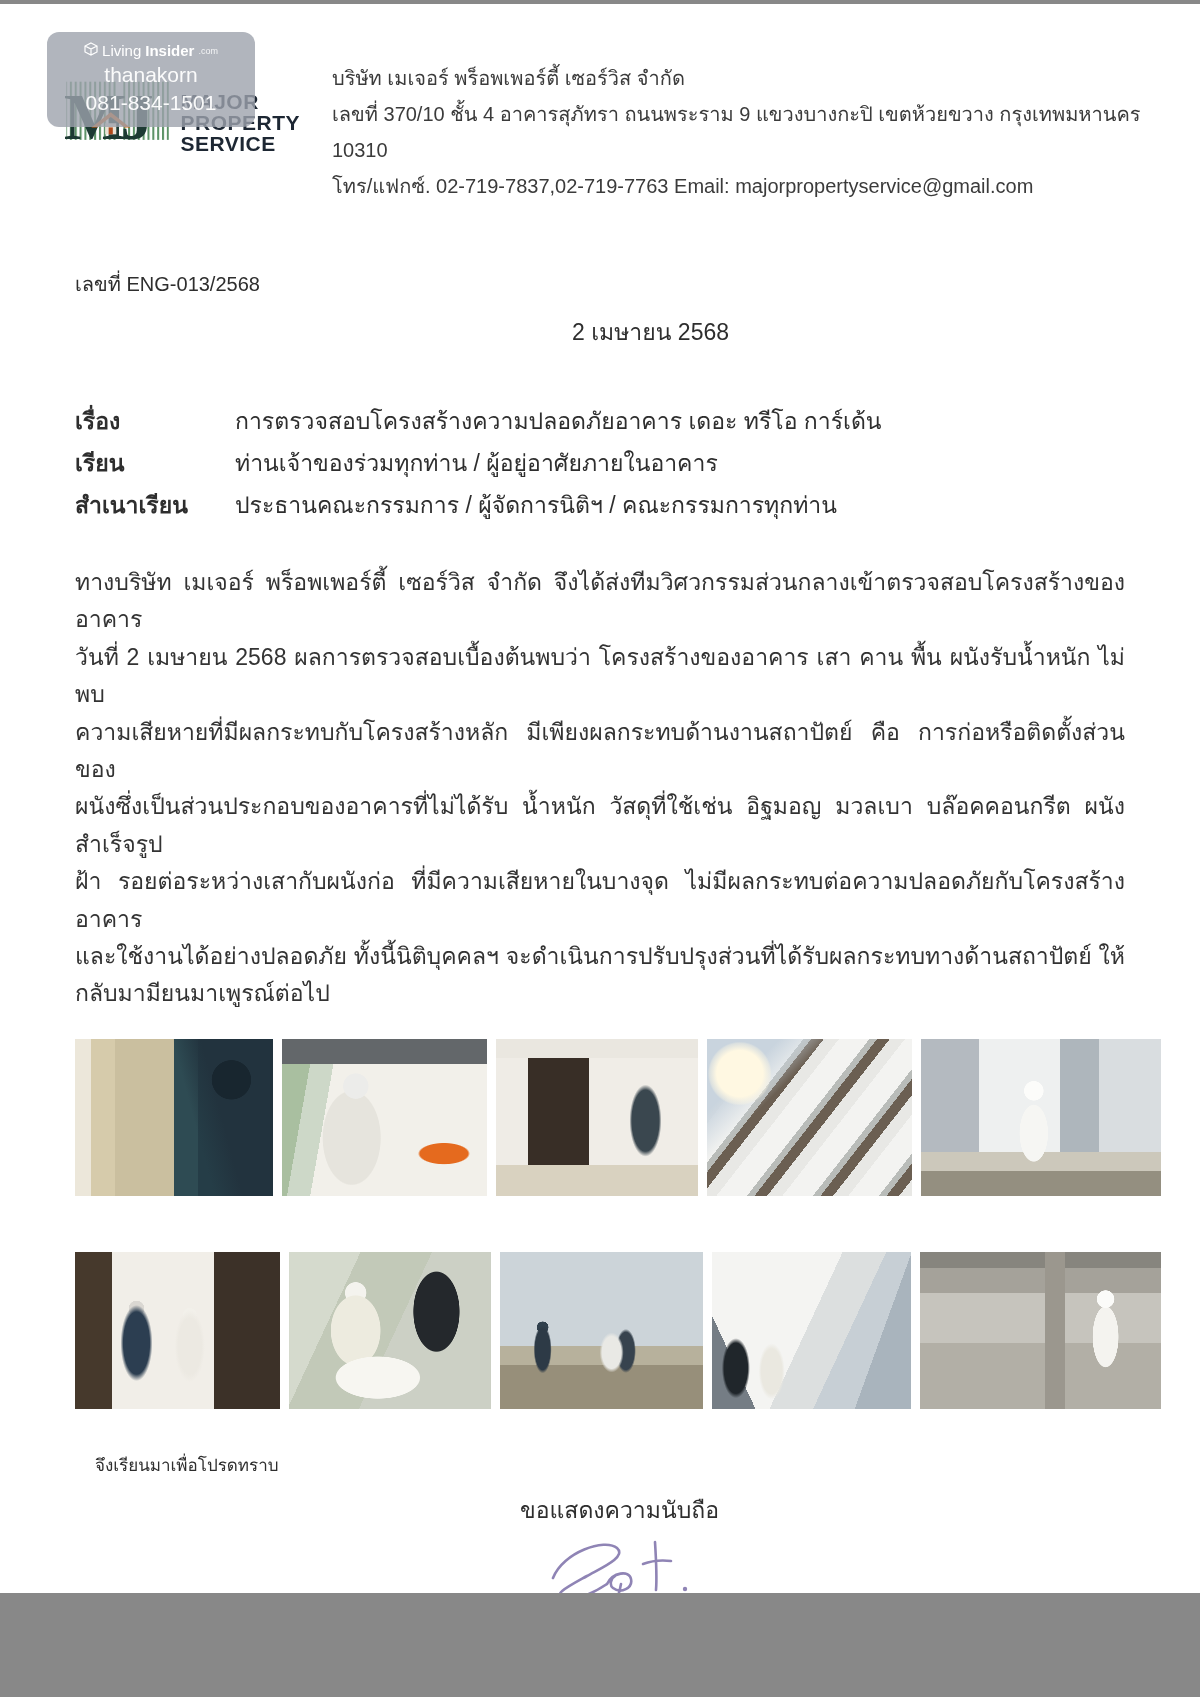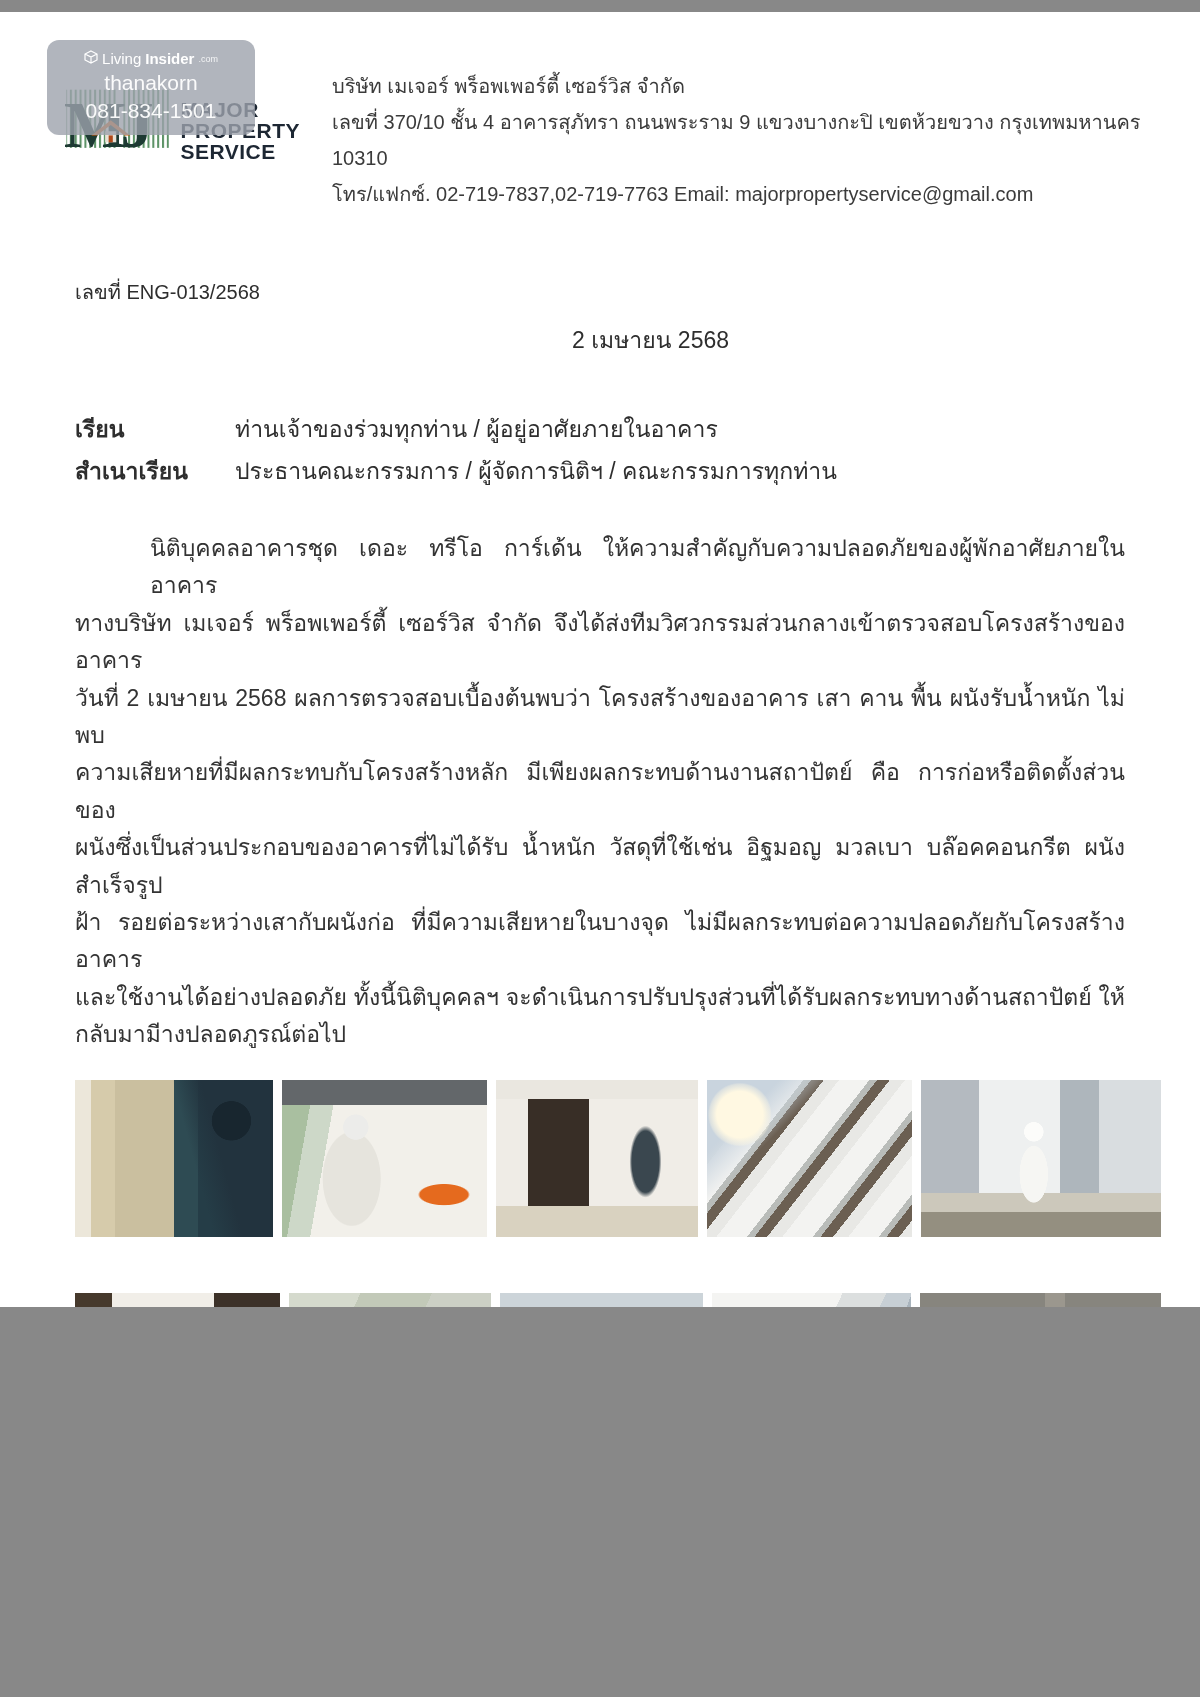--- a/index.html
+++ b/index.html
@@ -1,17 +1,17 @@
 <!DOCTYPE html>
 <html><head>
 <meta charset="utf-8">
 <style>
   html,body{margin:0;padding:0;background:#888;}
   .page{
-    width:1200px;height:1295px;margin:12px auto;background:#ffffff;
+    width:1200px;height:1589px;margin:4px auto;background:#ffffff;
     position:relative;overflow:hidden;
     font-family:"Liberation Sans","DejaVu Sans",sans-serif;
     color:#2e2e2e;
   }
   
   .letterhead{display:flex;padding:52px 55px 0 65px;}
   .logo-wrap{width:235px;position:relative;flex:0 0 auto;}
   .company-info{margin-left:32px;padding-top:4px;font-size:20px;line-height:36px;color:#3b3b3b;}
   .logo-text{display:flex;align-items:flex-end;}
   .logo-right{font-weight:bold;color:#1d2733;font-size:21px;line-height:21px;letter-spacing:.5px;margin-left:6px;padding-bottom:6px;}
@@ -101,38 +101,41 @@
       <div>เลขที่ 370/10 ชั้น 4 อาคารสุภัทรา ถนนพระราม 9 แขวงบางกะปิ เขตห้วยขวาง กรุงเทพมหานคร 10310</div>
       <div>โทร/แฟกซ์. 02-719-7837,02-719-7763 Email: majorpropertyservice@gmail.com</div>
     </div>
   </div>
 
   <div class="ref-no">เลขที่ ENG-013/2568</div>
   <div class="date-line">2 เมษายน 2568</div>
 
   <div class="fields">
     <div class="field-row">
+      <div class="field-label">เรื่อง</div>
+      <div class="field-value">การตรวจสอบโครงสร้างความปลอดภัยอาคาร เดอะ ทรีโอ การ์เด้น</div>
+    </div>
+    <div class="field-row">
       <div class="field-label">เรียน</div>
       <div class="field-value">ท่านเจ้าของร่วมทุกท่าน / ผู้อยู่อาศัยภายในอาคาร</div>
     </div>
     <div class="field-row">
       <div class="field-label">สำเนาเรียน</div>
       <div class="field-value">ประธานคณะกรรมการ / ผู้จัดการนิติฯ / คณะกรรมการทุกท่าน</div>
     </div>
   </div>
 
   <div class="body-par">
-    <div class="body-line first">นิติบุคคลอาคารชุด เดอะ ทรีโอ การ์เด้น  ให้ความสำคัญกับความปลอดภัยของผู้พักอาศัยภายในอาคาร</div>
     <div class="body-line">ทางบริษัท เมเจอร์ พร็อพเพอร์ตี้ เซอร์วิส จำกัด จึงได้ส่งทีมวิศวกรรมส่วนกลางเข้าตรวจสอบโครงสร้างของอาคาร</div>
     <div class="body-line">วันที่ 2 เมษายน 2568 ผลการตรวจสอบเบื้องต้นพบว่า โครงสร้างของอาคาร เสา คาน พื้น ผนังรับน้ำหนัก ไม่พบ</div>
     <div class="body-line">ความเสียหายที่มีผลกระทบกับโครงสร้างหลัก มีเพียงผลกระทบด้านงานสถาปัตย์ คือ การก่อหรือติดตั้งส่วนของ</div>
     <div class="body-line">ผนังซึ่งเป็นส่วนประกอบของอาคารที่ไม่ได้รับ น้ำหนัก วัสดุที่ใช้เช่น อิฐมอญ มวลเบา บล๊อคคอนกรีต ผนังสำเร็จรูป</div>
     <div class="body-line">ฝ้า รอยต่อระหว่างเสากับผนังก่อ ที่มีความเสียหายในบางจุด ไม่มีผลกระทบต่อความปลอดภัยกับโครงสร้างอาคาร</div>
     <div class="body-line">และใช้งานได้อย่างปลอดภัย ทั้งนี้นิติบุคคลฯ จะดำเนินการปรับปรุงส่วนที่ได้รับผลกระทบทางด้านสถาปัตย์ ให้</div>
-    <div class="body-line last">กลับมามีางปลอดภูรณ์ต่อไป</div>
+    <div class="body-line last">กลับมามียนมาเพูรณ์ต่อไป</div>
   </div>
 
   <div class="photo-grid">
     <div class="photo-row">
       <div class="photo" style="width: 198px; background: radial-gradient(20px at 79% 26%, rgb(24, 38, 47) 97%, rgba(0, 0, 0, 0) 100%), linear-gradient(255deg, rgb(34, 51, 62) 0px, rgb(34, 51, 62) 30%, rgba(0, 0, 0, 0) 42%), linear-gradient(90deg, rgb(236, 231, 218) 0px, rgb(236, 231, 218) 8%, rgb(214, 203, 171) 8%, rgb(214, 203, 171) 20%, rgb(202, 191, 159) 20%, rgb(202, 191, 159) 50%, rgb(46, 75, 83) 50%, rgb(46, 75, 83) 62%, rgb(37, 61, 71) 62%, rgb(37, 61, 71) 100%);"></div>
       <div class="photo" style="width: 205px; background: radial-gradient(26px 11px at 79% 73%, rgb(229, 106, 30) 92%, rgba(0, 0, 0, 0)), radial-gradient(13px at 36% 30%, rgb(236, 236, 234) 95%, rgba(0, 0, 0, 0)), radial-gradient(42px 68px at 34% 63%, rgb(230, 228, 221) 68%, rgba(0, 0, 0, 0) 70%), linear-gradient(rgb(99, 103, 106) 0px, rgb(99, 103, 106) 16%, rgba(0, 0, 0, 0) 16%), linear-gradient(100deg, rgb(169, 191, 160) 0px, rgb(169, 191, 160) 14%, rgb(205, 216, 200) 14%, rgb(205, 216, 200) 24%, rgb(242, 240, 234) 24%, rgb(242, 240, 234) 100%);"></div>
       <div class="photo" style="width: 202px; background: radial-gradient(16px 36px at 74% 52%, rgb(58, 71, 79) 85%, rgba(0, 0, 0, 0)), linear-gradient(rgb(234, 231, 224) 0px, rgb(234, 231, 224) 12%, rgba(0, 0, 0, 0) 12%, rgba(0, 0, 0, 0) 80%, rgb(217, 210, 192) 80%, rgb(217, 210, 192) 100%), linear-gradient(90deg, rgb(239, 236, 230) 0px, rgb(239, 236, 230) 16%, rgb(56, 46, 38) 16%, rgb(56, 46, 38) 46%, rgb(240, 237, 231) 46%, rgb(240, 237, 231) 100%);"></div>
       <div class="photo" style="width: 205px; background: radial-gradient(42px at 16% 22%, rgb(255, 248, 226) 55%, rgba(255, 248, 226, 0.35) 72%, rgba(0, 0, 0, 0) 76%), linear-gradient(135deg, rgb(201, 212, 222) 0px, rgb(201, 212, 222) 20%, rgba(0, 0, 0, 0) 34%), repeating-linear-gradient(128deg, rgb(243, 243, 241) 0px, rgb(243, 243, 241) 24px, rgb(185, 188, 185) 24px, rgb(185, 188, 185) 30px, rgb(107, 95, 82) 30px, rgb(107, 95, 82) 40px, rgb(232, 232, 229) 40px, rgb(232, 232, 229) 52px);"></div>
       <div class="photo" style="width: 240px; background: radial-gradient(10px at 47% 33%, rgb(252, 252, 250) 95%, rgba(0, 0, 0, 0)), radial-gradient(20px 40px at 47% 60%, rgb(246, 246, 243) 70%, rgba(0, 0, 0, 0) 72%), linear-gradient(rgba(0, 0, 0, 0) 0px, rgba(0, 0, 0, 0) 72%, rgb(204, 200, 187) 72%, rgb(204, 200, 187) 84%, rgb(148, 143, 128) 84%, rgb(148, 143, 128) 100%), linear-gradient(90deg, rgb(180, 186, 192) 0px, rgb(180, 186, 192) 24%, rgb(238, 240, 240) 24%, rgb(238, 240, 240) 58%, rgb(174, 182, 188) 58%, rgb(174, 182, 188) 74%, rgb(217, 221, 224) 74%, rgb(217, 221, 224) 100%);"></div>
     </div>

